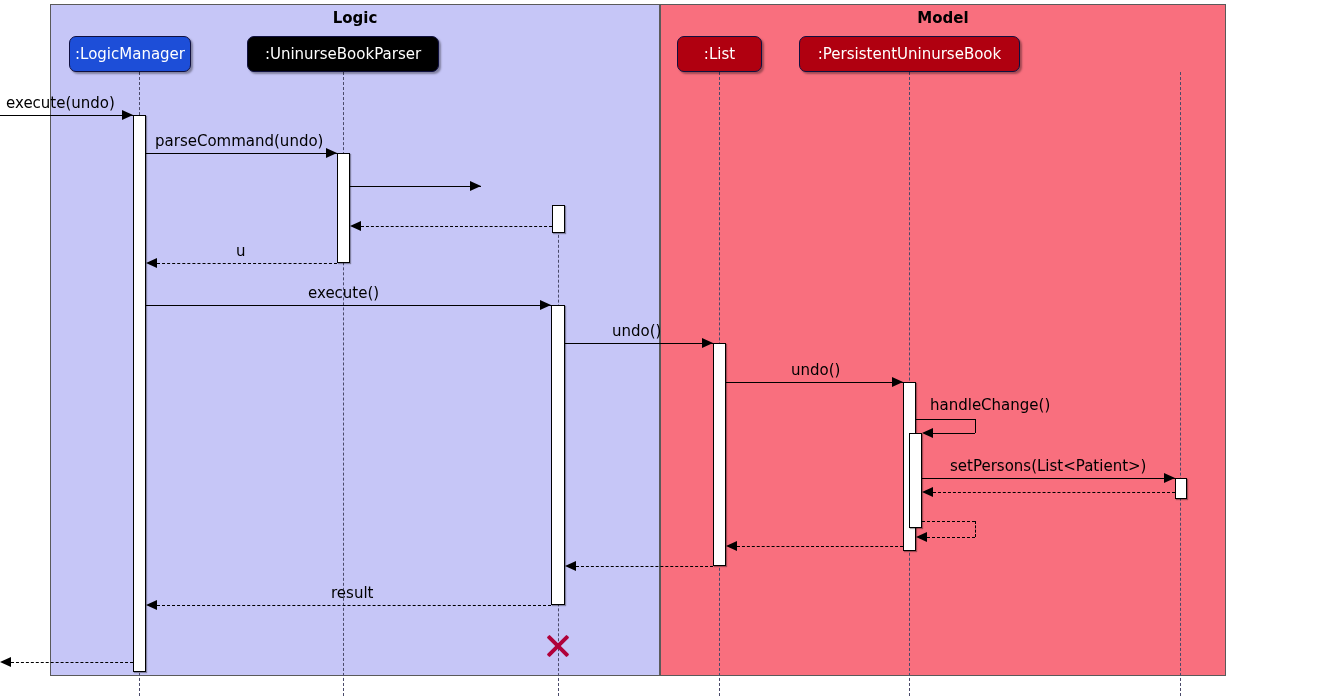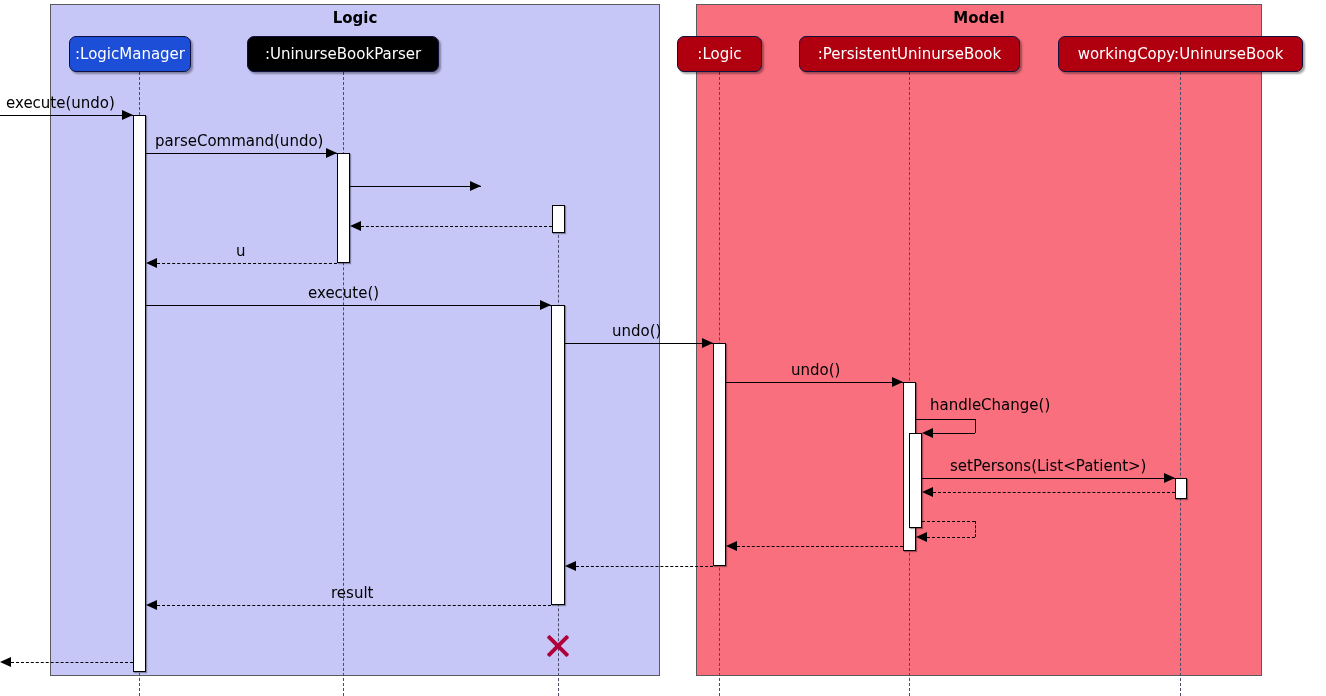--- a/index.html
+++ b/index.html
@@ -116,45 +116,42 @@
 </style>
 </head>
 <body>
 
 <div id="diagram">
 
   <div class="partition" id="partition-logic" style="left: 50px; top: 4px; width: 610px; height: 672px; background: rgb(198, 198, 247); border-color: rgb(90, 90, 90);">
     <div class="partition-title">Logic</div>
   </div>
 
-  <div class="partition" id="partition-model" style="left: 660px; top: 4px; width: 566px; height: 672px; background: rgb(249, 111, 126); border-color: rgb(90, 90, 90); margin-left: 36px;">
+  <div class="partition" id="partition-model" style="left: 660px; top: 4px; width: 566px; height: 672px; background: rgb(249, 111, 126); border-color: rgb(90, 90, 90);">
     <div class="partition-title">Model</div>
   </div>
 
   <div class="lifeline" id="ll-0" style="left: 139px; top: 72px; height: 624px;"></div>
   <div class="lifeline" id="ll-1" style="left: 343px; top: 72px; height: 624px;"></div>
   <div class="lifeline" id="ll-2" style="left: 558px; top: 205px; height: 491px;"></div>
   <div class="lifeline" id="ll-3" style="left: 719px; top: 72px; height: 624px;"></div>
   <div class="lifeline" id="ll-4" style="left: 909px; top: 72px; height: 624px;"></div>
   <div class="lifeline" id="ll-5" style="left: 1180px; top: 72px; height: 624px;"></div>
 
   <div class="objbox" id="pb-0" style="left: 69px; top: 36px; width: 122px; height: 36px; background: #1d4ed8;">
     <span>:LogicManager</span>
   </div>
   <div class="objbox" id="pb-1" style="left: 247px; top: 36px; width: 192px; height: 36px; background: #000000;">
     <span>:UninurseBookParser</span>
   </div>
   <div class="objbox" id="pb-3" style="left: 677px; top: 36px; width: 85px; height: 36px; background: rgb(176, 0, 16);">
-    <span>:Logic</span>
+    <span>:List</span>
   </div>
   <div class="objbox" id="pb-4" style="left: 799px; top: 36px; width: 221px; height: 36px; background: rgb(176, 0, 16);">
     <span>:PersistentUninurseBook</span>
-  </div>
-  <div class="objbox" id="pb-5" style="left: 1058px; top: 36px; width: 245px; height: 36px; background: rgb(176, 0, 16);">
-    <span>workingCopy:UninurseBook</span>
   </div>
 
   <div id="activations-host">
       <div class="activation" style="left: 133px; top: 115px; width: 13px; height: 557px;"></div>
       <div class="activation" style="left: 337px; top: 153px; width: 13px; height: 110px;"></div>
       <div class="activation" style="left: 552px; top: 205px; width: 13px; height: 28px;"></div>
       <div class="activation" style="left: 551px; top: 305px; width: 14px; height: 300px;"></div>
       <div class="activation" style="left: 713px; top: 343px; width: 13px; height: 223px;"></div>
       <div class="activation" style="left: 903px; top: 382px; width: 13px; height: 169px;"></div>
       <div class="activation" style="left: 909px; top: 433px; width: 13px; height: 95px;"></div>

